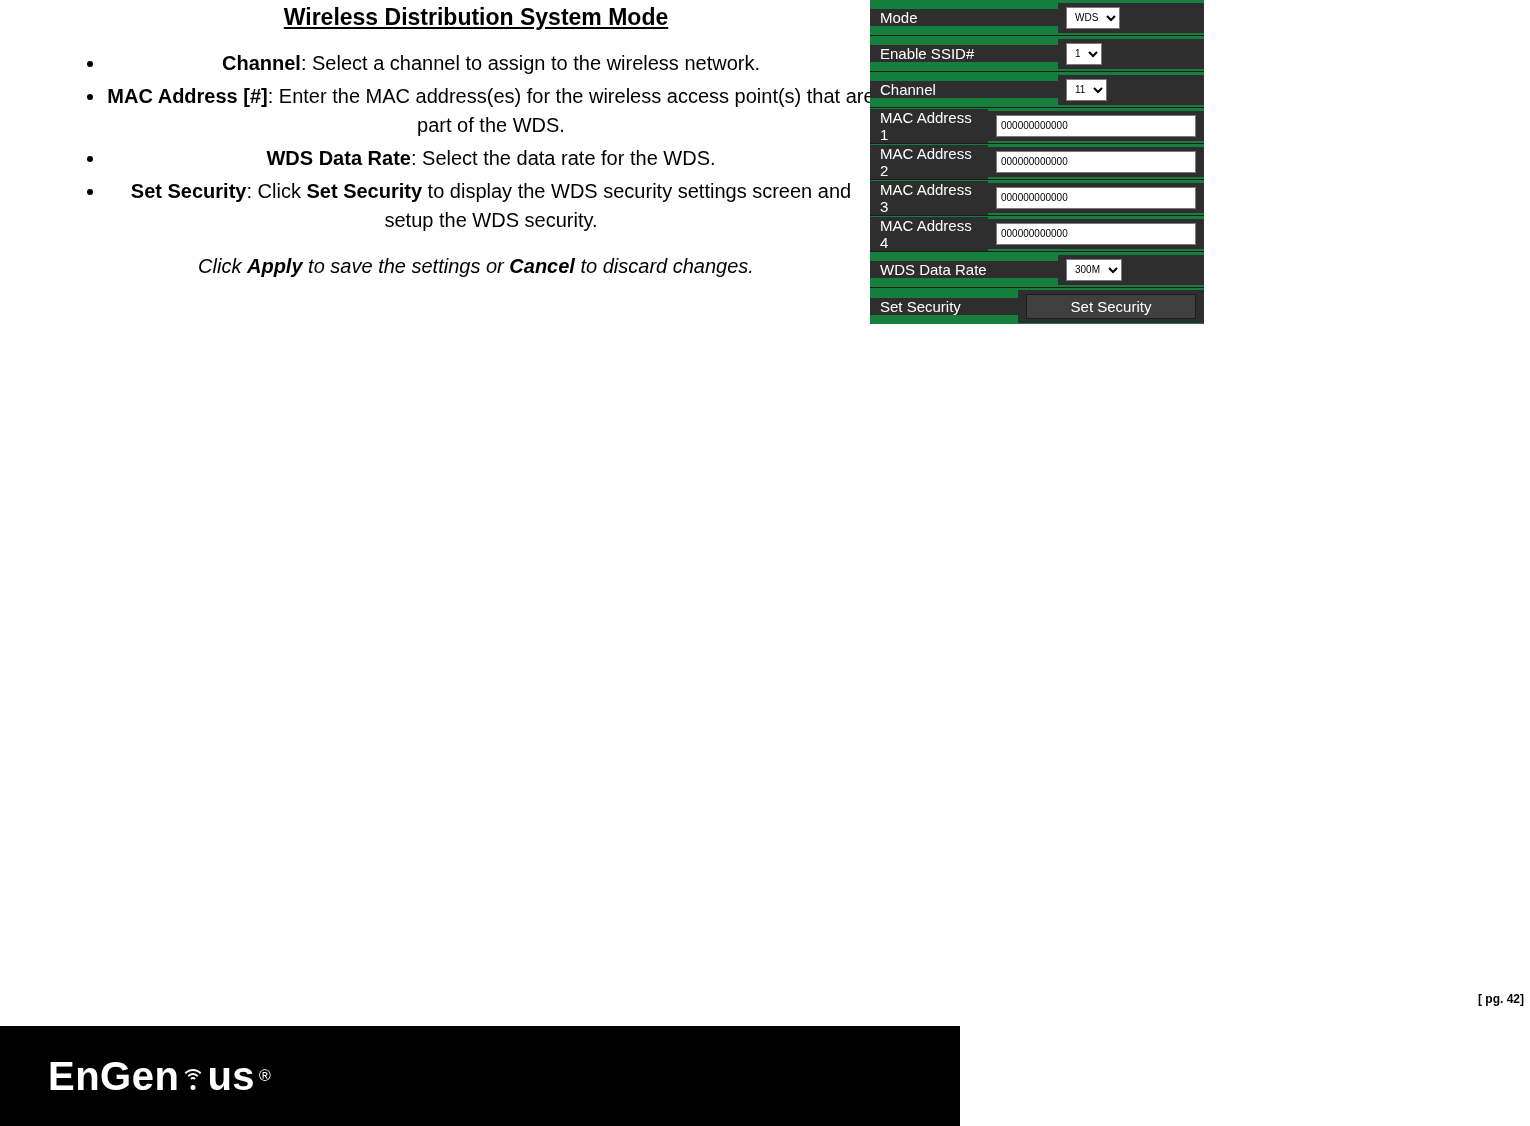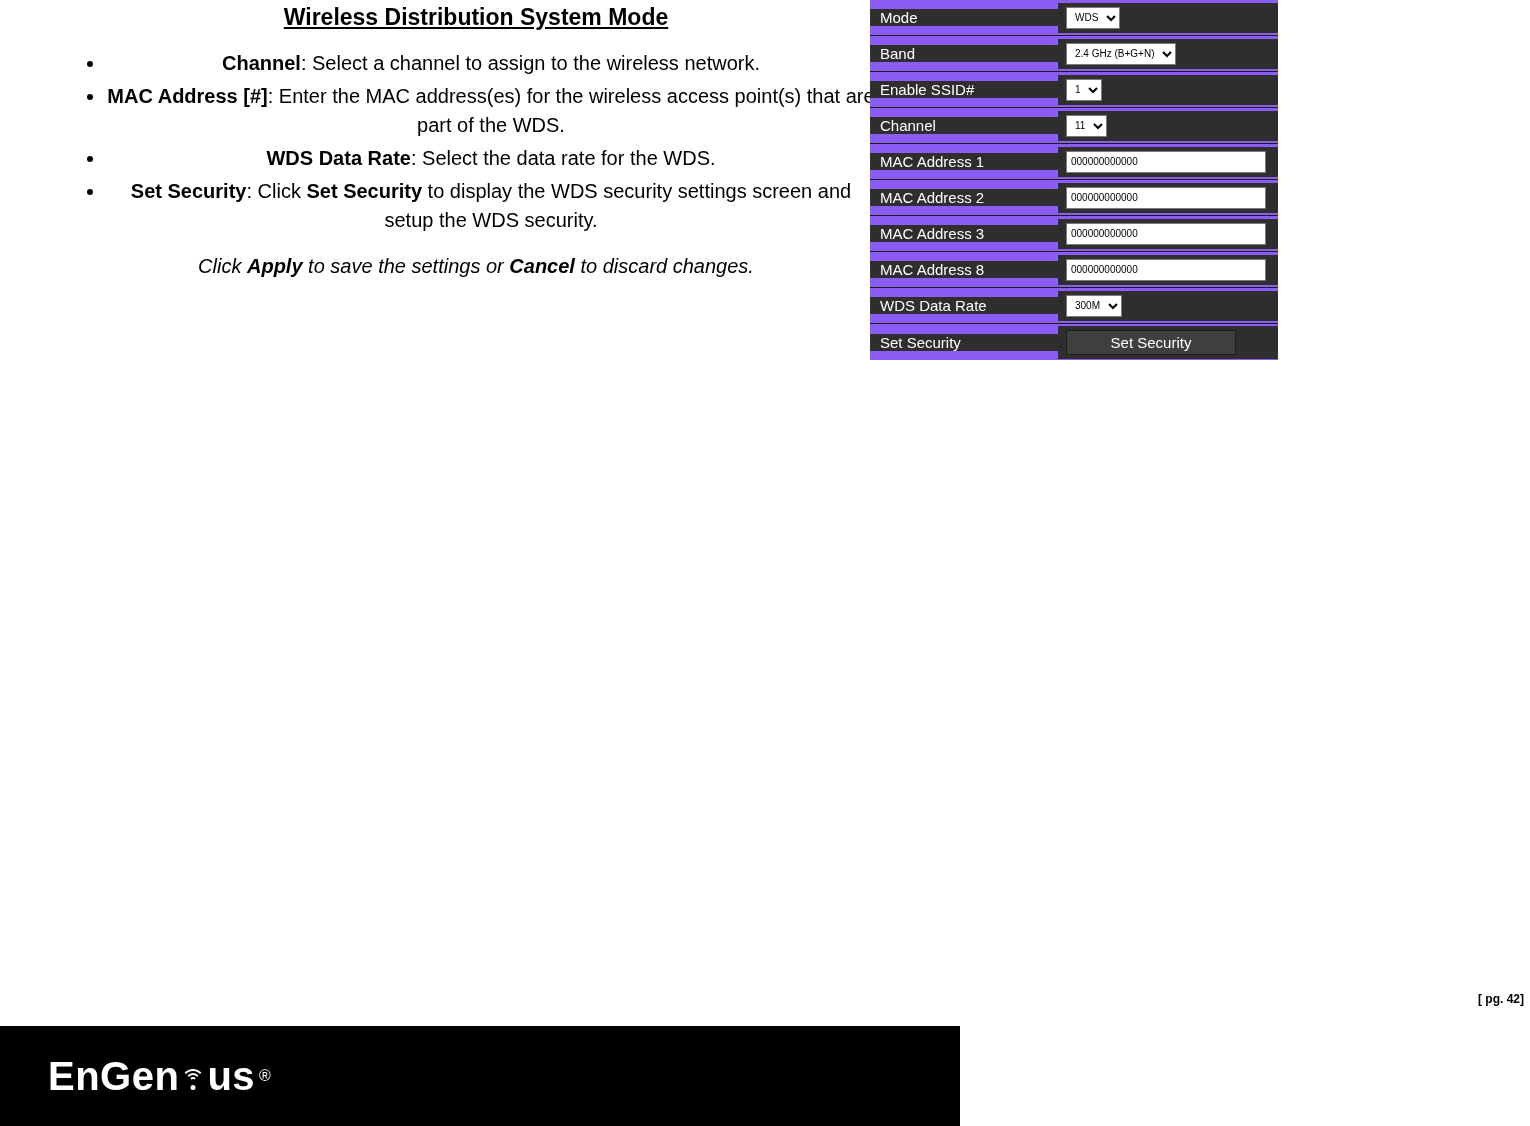--- a/index.html
+++ b/index.html
@@ -45,22 +45,22 @@
   }
   ul.doc-list li .term { font-weight: 700; }
   .doc-footer-line { font-size: 20px; font-style: italic; }
   .doc-footer-line .bold { font-weight: 700; }
 
   
   .panel {
     position: absolute;
     left: 870px;
     top: 0;
-    width: 408px;
-    background: #8b5cf6;
+    width: 334px;
+    background: #15803d;
     font-family: Arial, Helvetica, sans-serif;
     font-size: 15px;
   }
   .panel .row {
     display: flex;
     align-items: center;
     padding: 0;
     border-bottom: 1px solid #1b1b1b;
     height: 36px;
   }
@@ -193,28 +193,20 @@
   <div class="panel">
     <div class="row">
       <div class="cell-label">Mode</div>
       <div class="cell-value">
         <select>
           <option>WDS</option>
         </select>
       </div>
     </div>
     <div class="row">
-      <div class="cell-label">Band</div>
-      <div class="cell-value">
-        <select>
-          <option>2.4 GHz (B+G+N)</option>
-        </select>
-      </div>
-    </div>
-    <div class="row">
       <div class="cell-label">Enable SSID#</div>
       <div class="cell-value">
         <select>
           <option>1</option>
         </select>
       </div>
     </div>
     <div class="row">
       <div class="cell-label">Channel</div>
       <div class="cell-value">
@@ -235,21 +227,21 @@
         <input type="text" class="mac" value="000000000000" style="">
       </div>
     </div>
     <div class="row">
       <div class="cell-label">MAC Address 3</div>
       <div class="cell-value">
         <input type="text" class="mac" value="000000000000" style="">
       </div>
     </div>
     <div class="row">
-      <div class="cell-label">MAC Address 8</div>
+      <div class="cell-label">MAC Address 4</div>
       <div class="cell-value">
         <input type="text" class="mac" value="000000000000" style="">
       </div>
     </div>
     <div class="row">
       <div class="cell-label">WDS Data Rate</div>
       <div class="cell-value">
         <select>
           <option>300M</option>
         </select>

